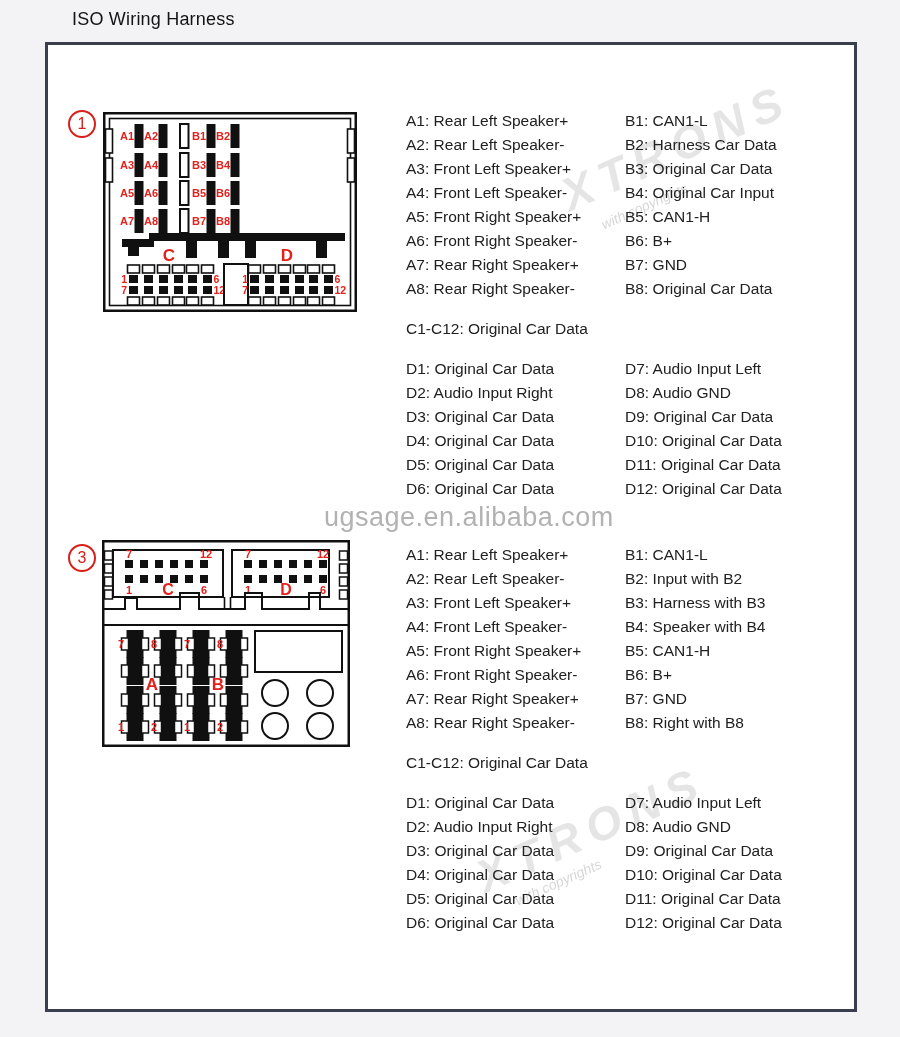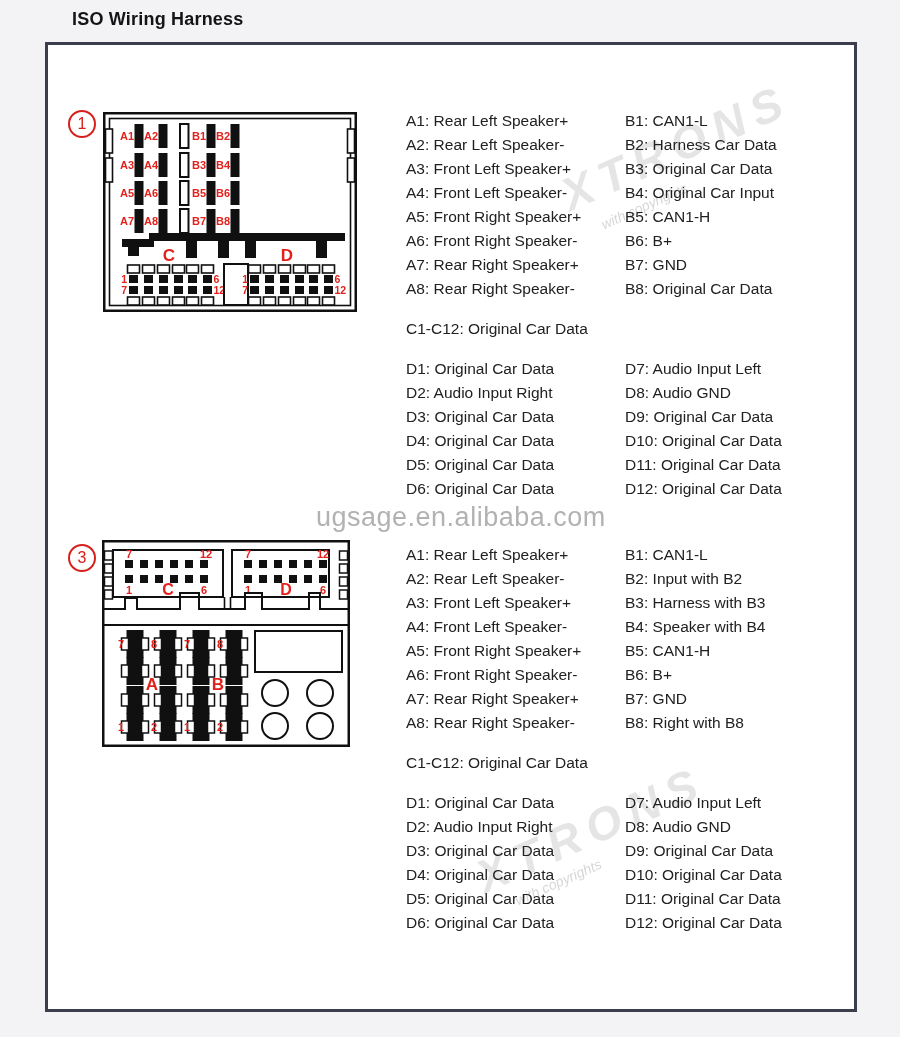--- a/index.html
+++ b/index.html
@@ -7,21 +7,21 @@
   body {
     position:relative;
     background:#f3f3f6;
     font-family:"Liberation Sans", sans-serif;
     color:#1f1f1f;
     overflow:hidden;
   }
   .abs { position:absolute; }
   .page-title {
     left:72px; top:9px;
-    font-size:18px; font-weight:bold; color:#141414; letter-spacing:.2px;
+    font-size:18px; font-weight:normal; color:#141414; letter-spacing:.2px;
   }
   .frame {
     left:45px; top:42px; width:812px; height:970px;
     background:#ffffff; border:3px solid #3b3e4c;
   }
   .badge {
     width:28px; height:28px; border:2px solid #d8201b; border-radius:50%;
     color:#d8201b; font-size:16px; line-height:24px; text-align:center;
     background:#fff;
   }
@@ -229,21 +229,21 @@
 </div>
 <div class="abs col" style="left:625px; top:357px;">
   <div class="line">D7: Audio Input Left</div>
   <div class="line">D8: Audio GND</div>
   <div class="line">D9: Original Car Data</div>
   <div class="line">D10: Original Car Data</div>
   <div class="line">D11: Original Car Data</div>
   <div class="line">D12: Original Car Data</div>
 </div>
 
-<div class="abs wm-site" style="left:316px; top:502px;">ugsage.en.alibaba.com</div>
+<div class="abs wm-site" style="left:324px; top:502px;">ugsage.en.alibaba.com</div>
 
 <div class="abs badge" style="left:68px; top:544px;">3</div>
 
 <svg class="abs" style="left:102px; top:540px;" width="248" height="207" viewBox="0 0 248 207">
   <defs>
     <g id="pin3">
       <rect x="-8.5" y="0" width="17" height="28" class="d-black"></rect>
       <rect x="-13.5" y="8" width="7" height="12" class="d-outline" stroke-width="1.5"></rect>
       <rect x="6.5" y="8" width="7" height="12" class="d-outline" stroke-width="1.5"></rect>
     </g>

